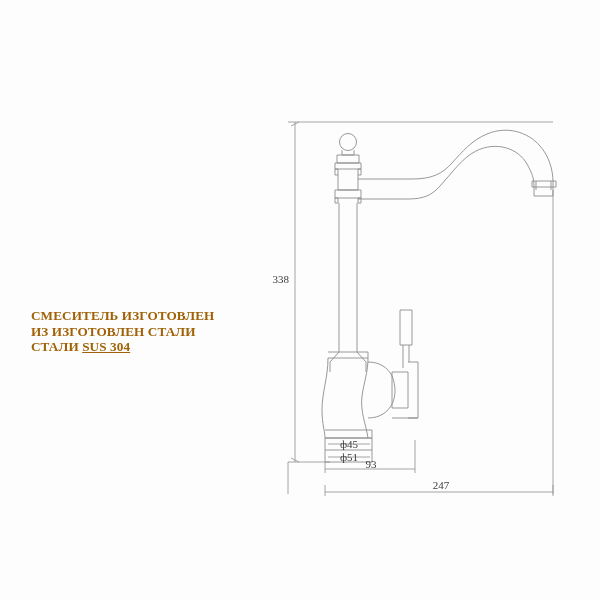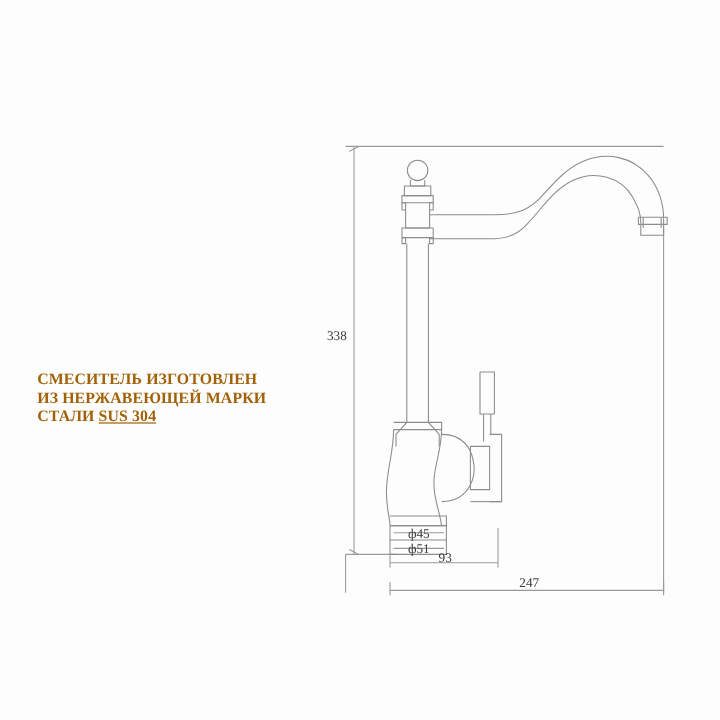--- a/index.html
+++ b/index.html
@@ -161,17 +161,17 @@
     <text class="dim-text" x="349" y="461" text-anchor="middle">ф51</text>
 
     <text class="dim-text" x="371" y="468" text-anchor="middle">93</text>
 
     <text class="dim-text" x="441" y="489" text-anchor="middle">247</text>
 
   </svg>
 
   <div id="note-block">
     <span class="note-line">СМЕСИТЕЛЬ ИЗГОТОВЛЕН</span>
-    <span class="note-line">ИЗ НЕРЖАВЕЮЩЕЙ МАРКИ</span>
+    <span class="note-line">ИЗ ИЗГОТОВЛЕН СТАЛИ</span>
     <span class="note-line"><span>СТАЛИ </span><span class="grade">SUS 304</span></span>
   </div>
 
 </div>
 
 </body></html>

